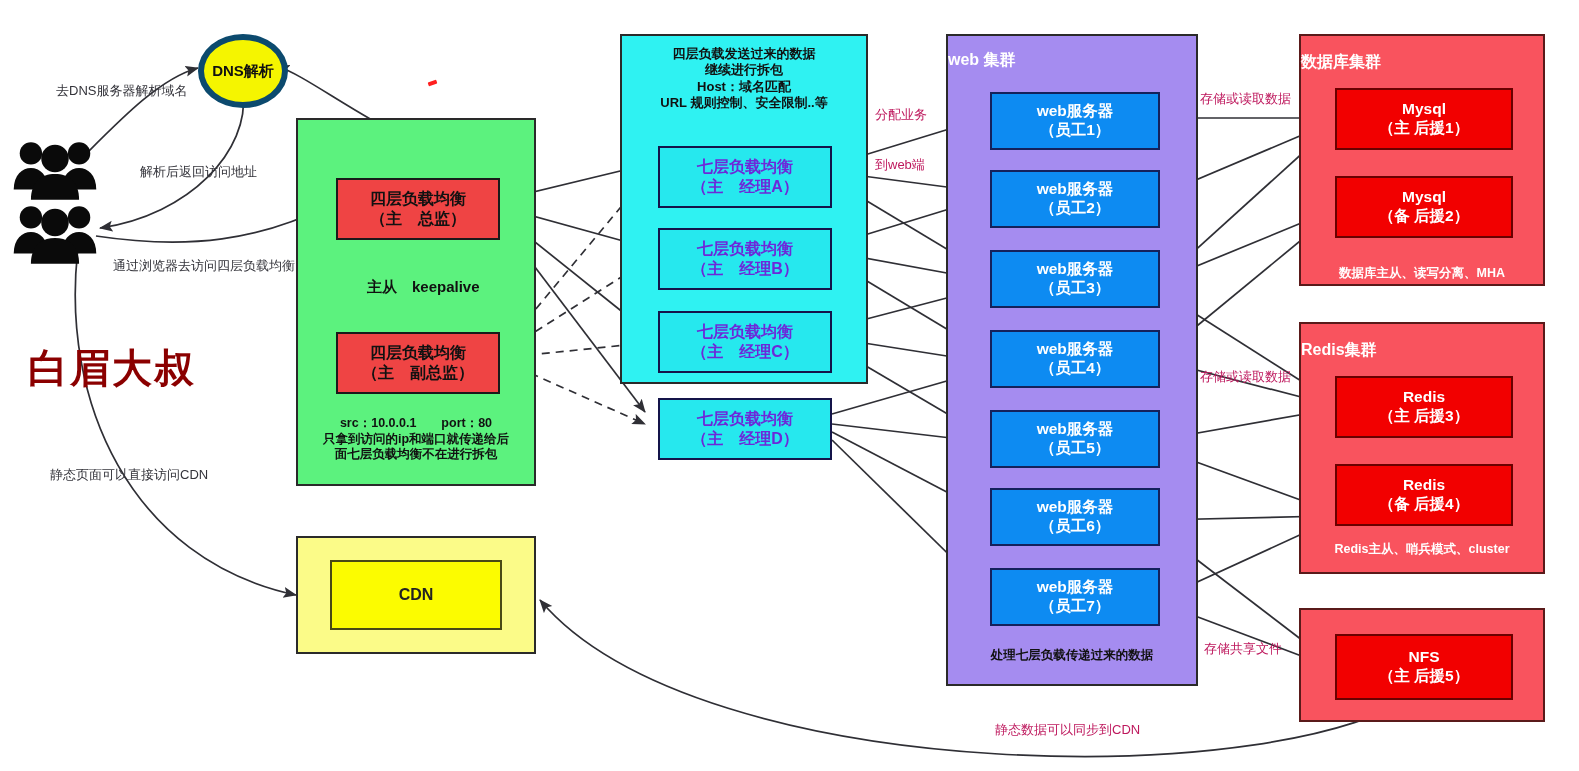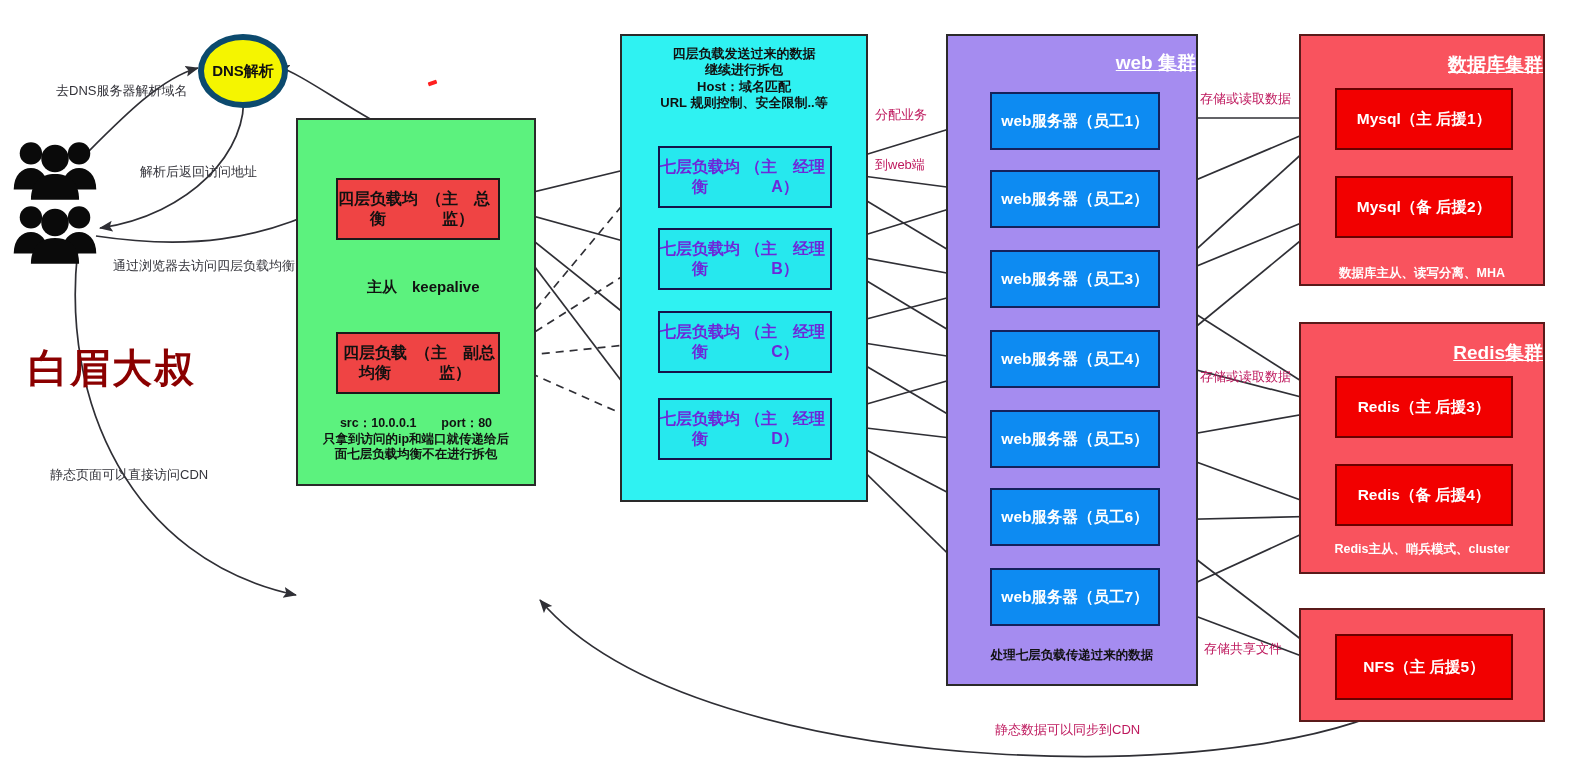--- a/index.html
+++ b/index.html
@@ -34,45 +34,44 @@
   }
   .grp-green  { background: #5cf27e; border-color: #2a2a2a; }
   .grp-cyan   { background: #2ff2f2; border-color: #2a2a2a; }
   .grp-purple { background: #a58cf0; border-color: #2a2a2a; }
   .grp-red    { background: #f9535e; border-color: #5a1a1a; }
   .grp-yellow { background: #fbfb88; border-color: #2a2a2a; }
 
   .group-title {
     position: absolute;
     left: 0; right: 0;
-    text-align: right;
-    font-weight: bold;
-    font-size: 19px;
+    text-align: left;
+    font-weight: bold;
+    font-size: 16px;
     color: #ffffff;
-    text-decoration: underline;
   }
 
   .group-caption {
     position: absolute;
     left: 0; right: 0;
     text-align: center;
     font-weight: bold;
     font-size: 12.5px;
     color: #ffffff;
     line-height: 1.25;
   }
   .group-caption.dark { color: #111111; }
 
   
   .node {
     position: absolute;
     box-sizing: border-box;
     border: 2px solid #1a1a3a;
     display: flex;
-    flex-direction: row;
+    flex-direction: column;
     align-items: center;
     justify-content: center;
     text-align: center;
     font-weight: bold;
     line-height: 1.22;
   }
   .node-green  { background: #ef4444; border-color: #1a1a1a; color: #111111; font-size: 16px; }
   .node-cyan   { background: #26e8ee; border-color: #14144a; color: #6d28d9; font-size: 16px; }
   .node-blue   { background: #0d8bf2; border-color: #14215c; color: #ffffff; font-size: 15.5px; }
   .node-red    { background: #f20000; border-color: #6a0000; color: #ffffff; font-size: 15.5px; }
@@ -252,21 +251,21 @@
       <span class="l2">（主　副总监）</span>
     </div>
     <div class="group-caption dark" style="top:296px;">
       <div>src：10.0.0.1　　port：80</div>
       <div>只拿到访问的ip和端口就传递给后</div>
       <div>面七层负载均衡不在进行拆包</div>
     </div>
   </div>
   <div id="keepalive-label" style="left:367px; top:278px;">主从　keepalive</div>
 
-  <div class="group-box grp-cyan" style="left:620px; top:34px; width:248px; height:468px;padding-left:7px;">
+  <div class="group-box grp-cyan" style="left:620px; top:34px; width:248px; height:350px;padding-left:7px;">
     <div class="group-caption dark" style="top:10px; font-size:13px;">
       <div>四层负载发送过来的数据</div>
       <div>继续进行拆包</div>
       <div>Host：域名匹配</div>
       <div>URL 规则控制、安全限制..等</div>
     </div>
     <div class="node node-cyan" style="left:36px; top:110px; width:174px; height:62px;">
       <span class="l1">七层负载均衡</span>
       <span class="l2">（主　经理A）</span>
     </div>
@@ -343,20 +342,25 @@
     <div class="group-caption" style="top:218px;">Redis主从、哨兵模式、cluster</div>
   </div>
 
   <div class="group-box grp-red" style="left:1299px; top:608px; width:246px; height:114px;">
     <div class="node node-red" style="left:34px; top:24px; width:178px; height:66px;">
       <span class="l1">NFS</span>
       <span class="l2">（主 后援5）</span>
     </div>
   </div>
 
+  <div class="group-box grp-yellow" style="left:296px; top:536px; width:240px; height:118px;">
+    <div class="node node-yellow" style="left:32px; top:22px; width:172px; height:70px;">
+      <span class="l1">CDN</span>
+    </div>
+  </div>
 
   <div class="edge-label plain" style="left:56px; top:82px;">去DNS服务器解析域名</div>
   <div class="edge-label plain" style="left:140px; top:163px;">解析后返回访问地址</div>
   <div class="edge-label plain" style="left:113px; top:257px;">通过浏览器去访问四层负载均衡</div>
   <div class="edge-label plain" style="left:50px; top:466px;">静态页面可以直接访问CDN</div>
   <div class="edge-label" style="left:875px; top:106px;">分配业务</div>
   <div class="edge-label" style="left:875px; top:156px;">到web端</div>
   <div class="edge-label" style="left:1200px; top:90px;">存储或读取数据</div>
   <div class="edge-label" style="left:1200px; top:368px;">存储或读取数据</div>
   <div class="edge-label" style="left:1204px; top:640px;">存储共享文件</div>

